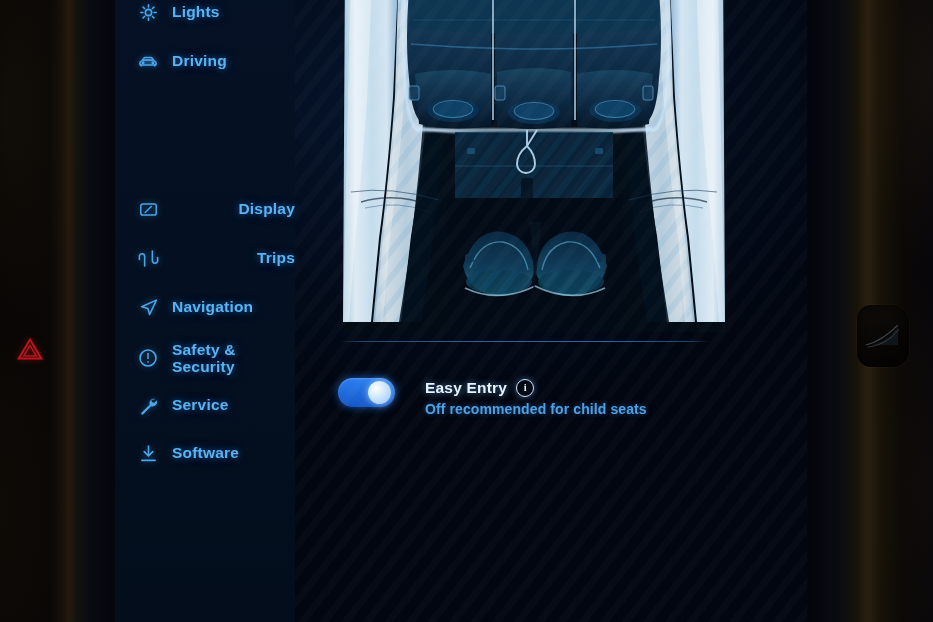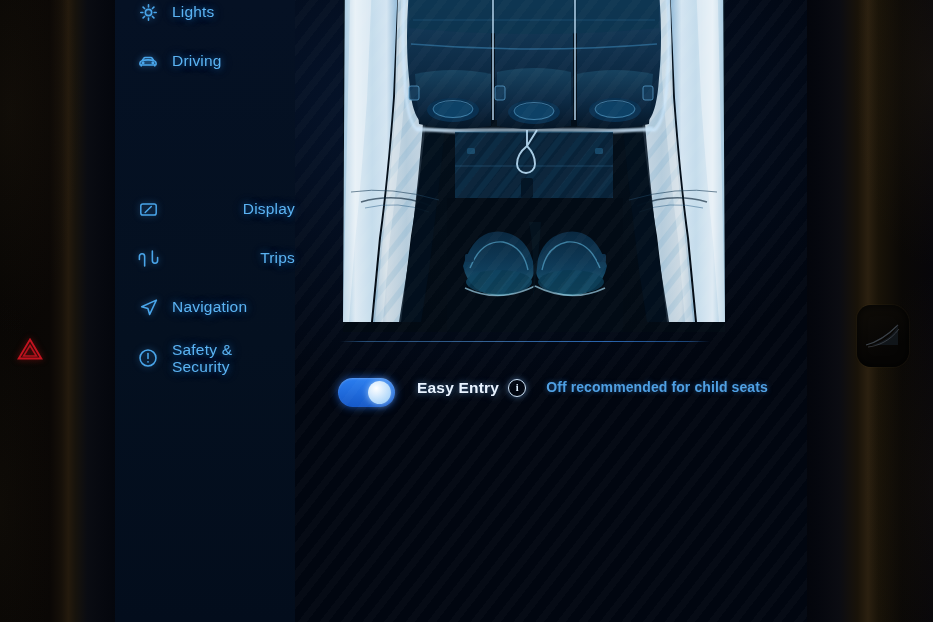--- a/index.html
+++ b/index.html
@@ -80,21 +80,21 @@
     gap:13px;padding-left:22px;box-sizing:border-box;cursor:pointer;
   }
   .nav-ico{
     width:22px;height:22px;flex:0 0 22px;display:flex;
     align-items:center;justify-content:center;
     color:#4aa6ea;
     filter:drop-shadow(0 0 3px rgba(60,150,235,.55));
   }
   .nav-ico svg{display:block;}
   .nav-label{
-    color:#5bb3f2;font-size:15.5px;font-weight:400;letter-spacing:.2px;
+    color:#5bb3f2;font-size:15.5px;font-weight:700;letter-spacing:.2px;
     line-height:1.12;
     text-shadow:0 0 6px rgba(50,140,230,.55),0 0 14px rgba(30,100,200,.30);
   }
 
   
   #content{
     position:absolute;left:180px;top:0;width:512px;height:622px;
   }
   
   #seat-view{
@@ -117,21 +117,21 @@
     position:relative;width:57px;height:29px;border-radius:15px;
     background:linear-gradient(180deg,#2b7ef0,#1558c8);
     box-shadow:0 0 9px rgba(38,110,230,.75),inset 0 1px 2px rgba(255,255,255,.22);
     cursor:pointer;flex:0 0 57px;
   }
   .switch .knob{
     position:absolute;top:3px;left:30px;width:23px;height:23px;border-radius:50%;
     background:radial-gradient(circle at 36% 32%,#ffffff,#b9dcfb 62%,#8cc4f2 100%);
     box-shadow:0 0 7px rgba(190,225,255,.75);
   }
-  .setting-text{display:flex;flex-direction:row;gap:20px;padding-top:1px;}
+  .setting-text{display:flex;flex-direction:column;gap:4px;padding-top:1px;margin-left:8px;}
   .setting-title-line{display:flex;align-items:center;gap:9px;}
   .setting-title{
     color:#e8f3ff;font-size:15.5px;font-weight:700;letter-spacing:.2px;
     text-shadow:0 0 7px rgba(120,185,255,.6);
   }
   .info-icon{
     width:16px;height:16px;border-radius:50%;border:1.6px solid #cfe6fb;
     display:flex;align-items:center;justify-content:center;
     color:#dff0ff;font-size:10.5px;font-weight:700;font-family:"Liberation Serif",serif;
     line-height:1;cursor:pointer;
@@ -233,21 +233,39 @@
           <svg width="22" height="22" viewBox="0 0 24 24" fill="none" stroke="currentColor" stroke-width="1.7" stroke-linecap="round">
             <circle cx="12" cy="12" r="8.7"></circle>
             <path d="M12 7.2v5.4"></path>
             <circle cx="12" cy="16.1" r=".95" fill="currentColor" stroke="none"></circle>
           </svg>
         </span>
         <span class="nav-label" style="white-space:pre-line;">Safety &amp;
 Security</span>
       </div>
 
-
+      <div class="nav-item" style="top:393px;height:24px;">
+        <span class="nav-ico">
+          <svg width="21" height="21" viewBox="0 0 24 24" fill="currentColor" aria-hidden="true">
+            <path d="M20.1 4.6a5.3 5.3 0 0 0-6.9 6.6L3.9 20.4a1.3 1.3 0 0 0 1.8 1.8l9.2-9.3a5.3 5.3 0 0 0 6.6-6.9l-2.9 2.9-2.6-.7-.7-2.6z"></path>
+          </svg>
+        </span>
+        <span class="nav-label">Service</span>
+      </div>
+
+      <div class="nav-item" style="top:441px;height:24px;">
+        <span class="nav-ico">
+          <svg width="21" height="21" viewBox="0 0 24 24" fill="none" stroke="currentColor" stroke-width="1.85" stroke-linecap="round" stroke-linejoin="round">
+            <path d="M12 3.4v11"></path>
+            <path d="M7.1 9.8L12 14.7l4.9-4.9"></path>
+            <path d="M4.4 19.9h15.2"></path>
+          </svg>
+        </span>
+        <span class="nav-label">Software</span>
+      </div>
     </nav>
 
     <section id="content">
 
       <div id="seat-view">
         <svg viewBox="0 0 382 362" aria-hidden="true">
           <defs>
             <linearGradient id="doorGrad" x1="0" y1="0" x2="1" y2="0">
               <stop offset="0%" stop-color="#a9cfe8"></stop>
               <stop offset="22%" stop-color="#e9f6ff"></stop>

